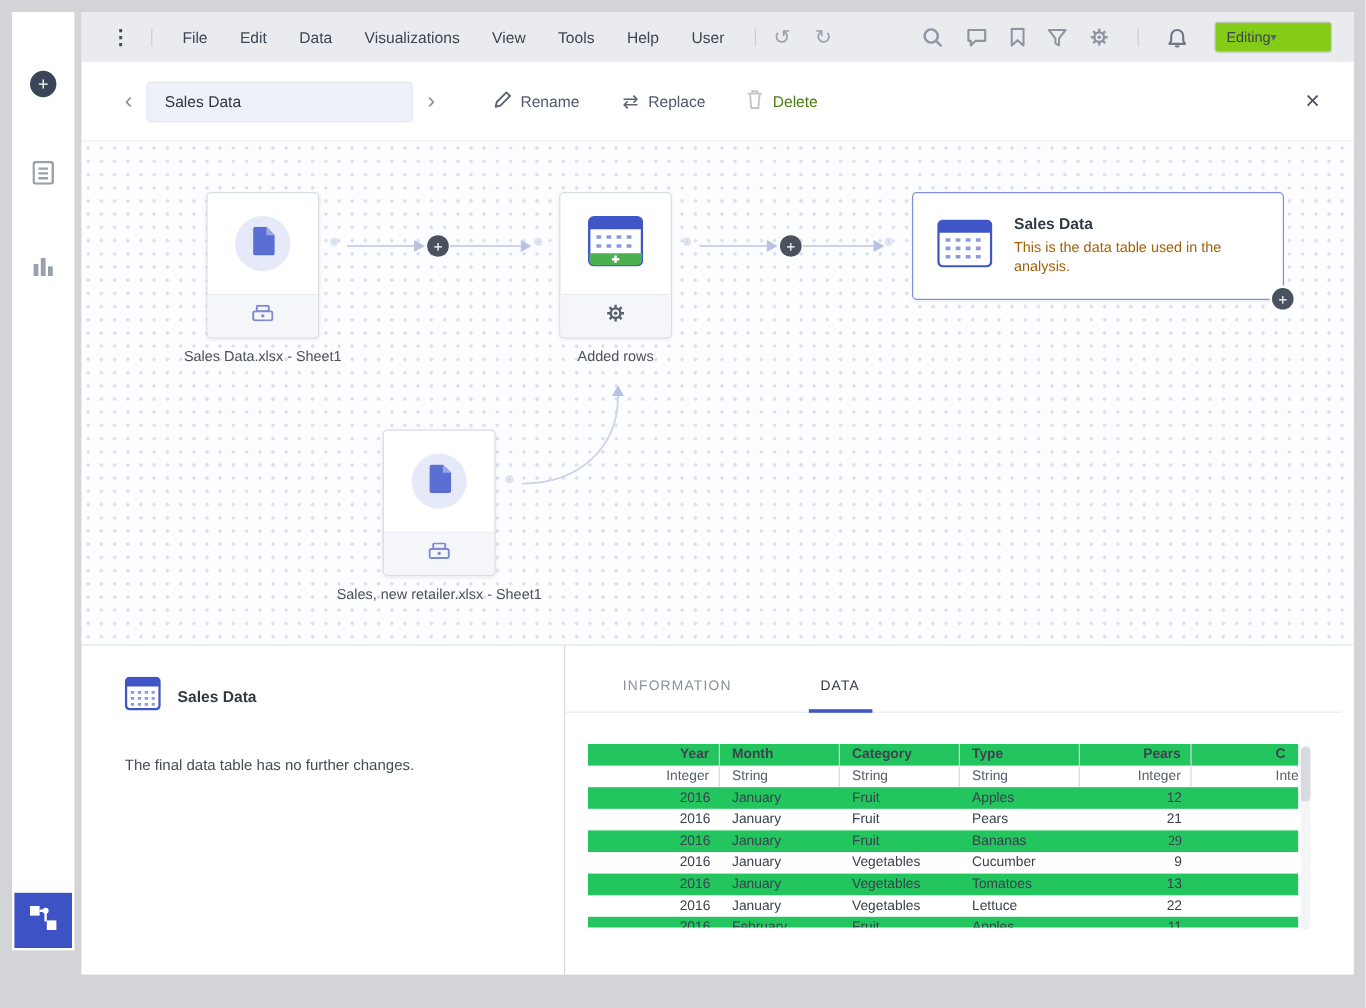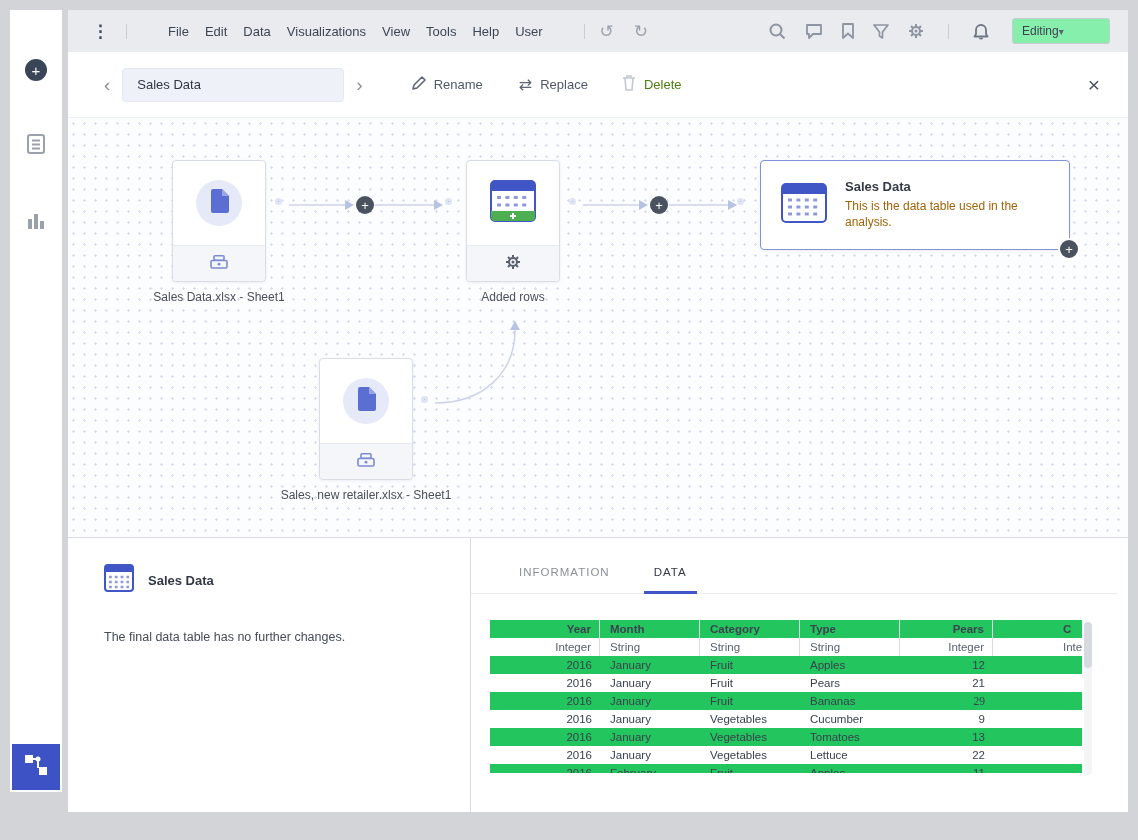--- a/index.html
+++ b/index.html
@@ -19,25 +19,25 @@
     display:flex;align-items:center;justify-content:center;}
 
   
   .main{position:absolute;left:68px;top:10px;width:1060px;height:802px;background:#fff;
     display:flex;flex-direction:column;}
 
   
   .menubar{height:42px;background:#e9ebef;display:flex;align-items:center;padding:0 18px 0 24px;flex:none;}
   .mb-dots{font-size:17px;color:#414d63;font-weight:bold;margin-right:12px;}
   .sep{width:1px;height:15px;background:#c9cdd4;margin:0 5px;flex:none;}
-  .menus{display:flex;gap:16px;margin:0 36px;font-size:13px;color:#3d4654;}
+  .menus{display:flex;gap:27px;margin:0 20px;font-size:13px;color:#3d4654;}
   .hist{font-size:17px;color:#9aa1ad;margin:0 10px;}
   .mb-right{margin-left:auto;display:flex;align-items:center;gap:19px;}
   .tool-ic{display:flex;align-items:center;justify-content:center;}
-  .editing-dd{width:98px;height:26px;border:1px solid #c7cbd3;border-radius:3px;background:#86efac;
+  .editing-dd{width:98px;height:26px;border:1px solid #c7cbd3;border-radius:3px;background:#84cc16;
     display:flex;align-items:center;padding:0 9px;font-size:12px;color:#3a4350;margin-left:4px;}
   .dd-ch{font-size:10px;color:#5a6270;}
 
   
   .src-toolbar{height:66px;background:#fff;display:flex;align-items:center;padding-left:30px;
     border-bottom:1px solid #eceef2;flex:none;}
   .nav-ch{font-size:19px;color:#8a909b;padding:0 6px;}
   .src-input{width:222px;height:34px;background:#eef1f8;border:1px solid #e3e7f2;border-radius:4px;
     font-size:13px;color:#2f3742;padding:0 14px;margin:0 6px;outline:none;}
   .tb-btn{display:flex;align-items:center;gap:8px;font-size:13px;color:#4f5968;}
@@ -66,21 +66,21 @@
   .plus-btn.corner{left:auto;top:auto;right:-9px;bottom:-9px;box-shadow:0 0 0 2px #fff;}
   .port{position:absolute;width:7px;height:7px;background:#a9b5e3;border:3px solid #dfe4f4;border-radius:50%;}
 
   
   .bottom{height:275px;border-top:1px solid #dadce1;display:flex;flex:none;background:#fff;}
   .bp-left{width:403px;border-right:1px solid #d9dbe0;padding:26px 0 0 36px;flex:none;}
   .bp-head{display:flex;align-items:center;gap:14px;}
   .bp-title{font-size:13px;font-weight:bold;color:#323944;}
   .bp-summary{margin-top:34px;font-size:12.5px;color:#454c57;}
   .bp-right{flex:1;position:relative;}
-  .tabs{display:flex;gap:44px;padding:28px 0 0 48px;border-bottom:1px solid #e9ebee;margin-right:10px;}
+  .tabs{display:flex;gap:74px;padding:28px 0 0 48px;border-bottom:1px solid #e9ebee;margin-right:10px;}
   .tab{font-size:11.5px;letter-spacing:1px;color:#8a909b;padding-bottom:15px;position:relative;}
   .tab.active{color:#323a46;}
   .tab.active::after{content:"";position:absolute;left:-10px;right:-10px;bottom:-1px;height:3px;background:#4156c6;}
   .tableWrap{margin:26px 0 0 19px;width:592px;height:153px;overflow:hidden;}
   .thead,.trow{display:flex;height:18px;}
   .stripe{background:#22c55e;}
   .cell{height:18px;line-height:18px;font-size:11.5px;color:#3a414d;overflow:hidden;white-space:nowrap;flex:none;}
   .ar{text-align:right;padding-right:8px;}
   .al{padding-left:10px;}
   .lastcol{padding-left:70px;}

